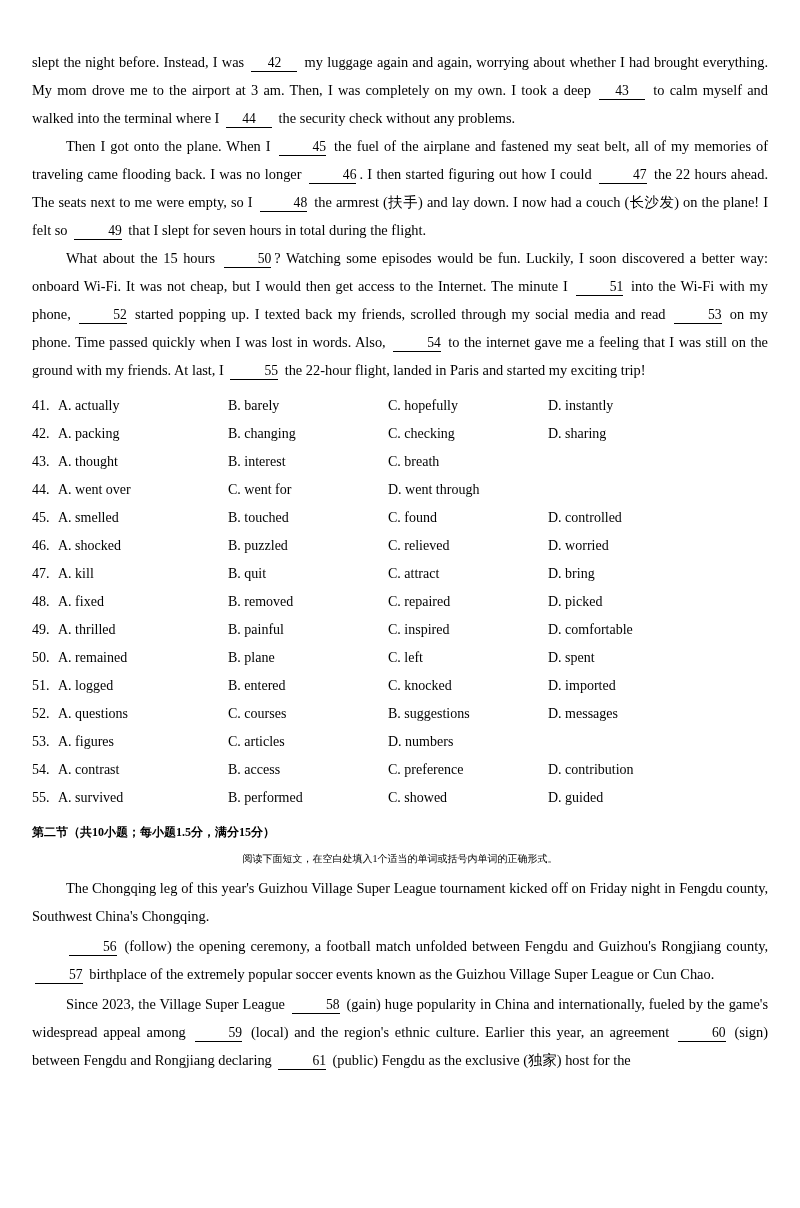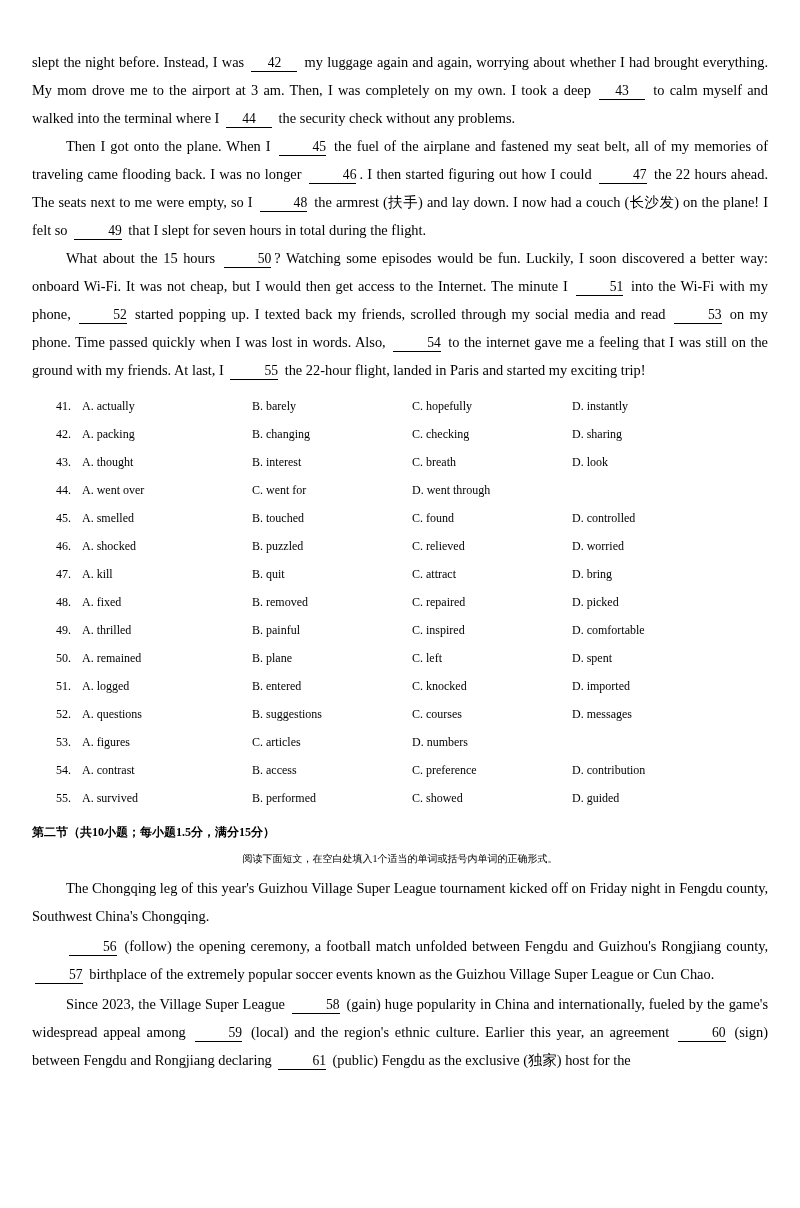--- a/index.html
+++ b/index.html
@@ -38,24 +38,23 @@
     line-height: 16px;
     margin: 0 3px;
     font-size: 13.6px;
   }
 
   .options {
     margin-top: 8px;
   }
   .opt-row {
     display: flex;
-    font-size: 12px;
+    font-size: 14px;
     line-height: 28px;
     width: 100%;
-    margin-left: 24px;
   }
   .opt-row .num {
     width: 26px;
     flex: 0 0 26px;
   }
   .opt-row .cell {
     flex: 0 0 auto;
   }
   .opt-row .c-a { width: 170px; }
   .opt-row .c-b { width: 160px; }
@@ -102,21 +101,20 @@
         <div class="cell c-a">A. packing</div>
         <div class="cell c-b">B. changing</div>
         <div class="cell c-c">C. checking</div>
         <div class="cell c-d">D. sharing</div>
       </div>
       <div class="opt-row">
         <div class="num">43.</div>
         <div class="cell c-a">A. thought</div>
         <div class="cell c-b">B. interest</div>
         <div class="cell c-c">C. breath</div>
-        <div class="cell c-d">D. look</div>
       </div>
       <div class="opt-row">
         <div class="num">44.</div>
         <div class="cell c-a">A. went over</div>
         <div class="cell c-c">C. went for</div>
         <div class="cell c-d">D. went through</div>
       </div>
       <div class="opt-row">
         <div class="num">45.</div>
         <div class="cell c-a">A. smelled</div>
@@ -162,22 +160,22 @@
       <div class="opt-row">
         <div class="num">51.</div>
         <div class="cell c-a">A. logged</div>
         <div class="cell c-b">B. entered</div>
         <div class="cell c-c">C. knocked</div>
         <div class="cell c-d">D. imported</div>
       </div>
       <div class="opt-row">
         <div class="num">52.</div>
         <div class="cell c-a">A. questions</div>
+        <div class="cell c-c">C. courses</div>
         <div class="cell c-b">B. suggestions</div>
-        <div class="cell c-c">C. courses</div>
         <div class="cell c-d">D. messages</div>
       </div>
       <div class="opt-row">
         <div class="num">53.</div>
         <div class="cell c-a">A. figures</div>
         <div class="cell c-c">C. articles</div>
         <div class="cell c-d">D. numbers</div>
       </div>
       <div class="opt-row">
         <div class="num">54.</div>

